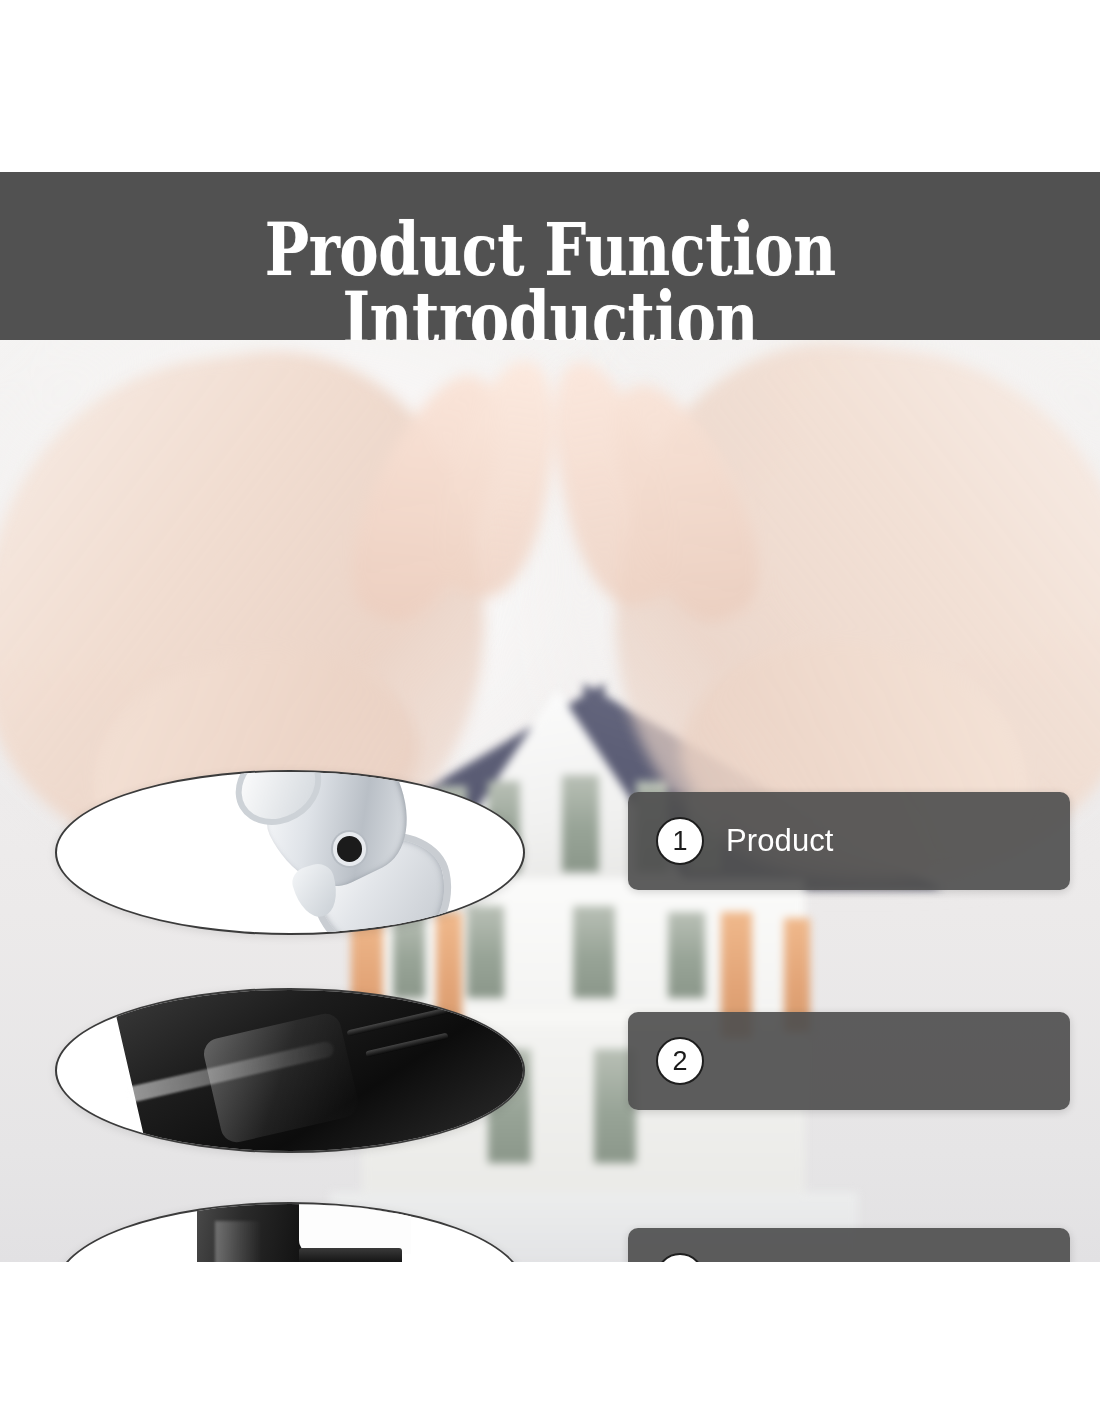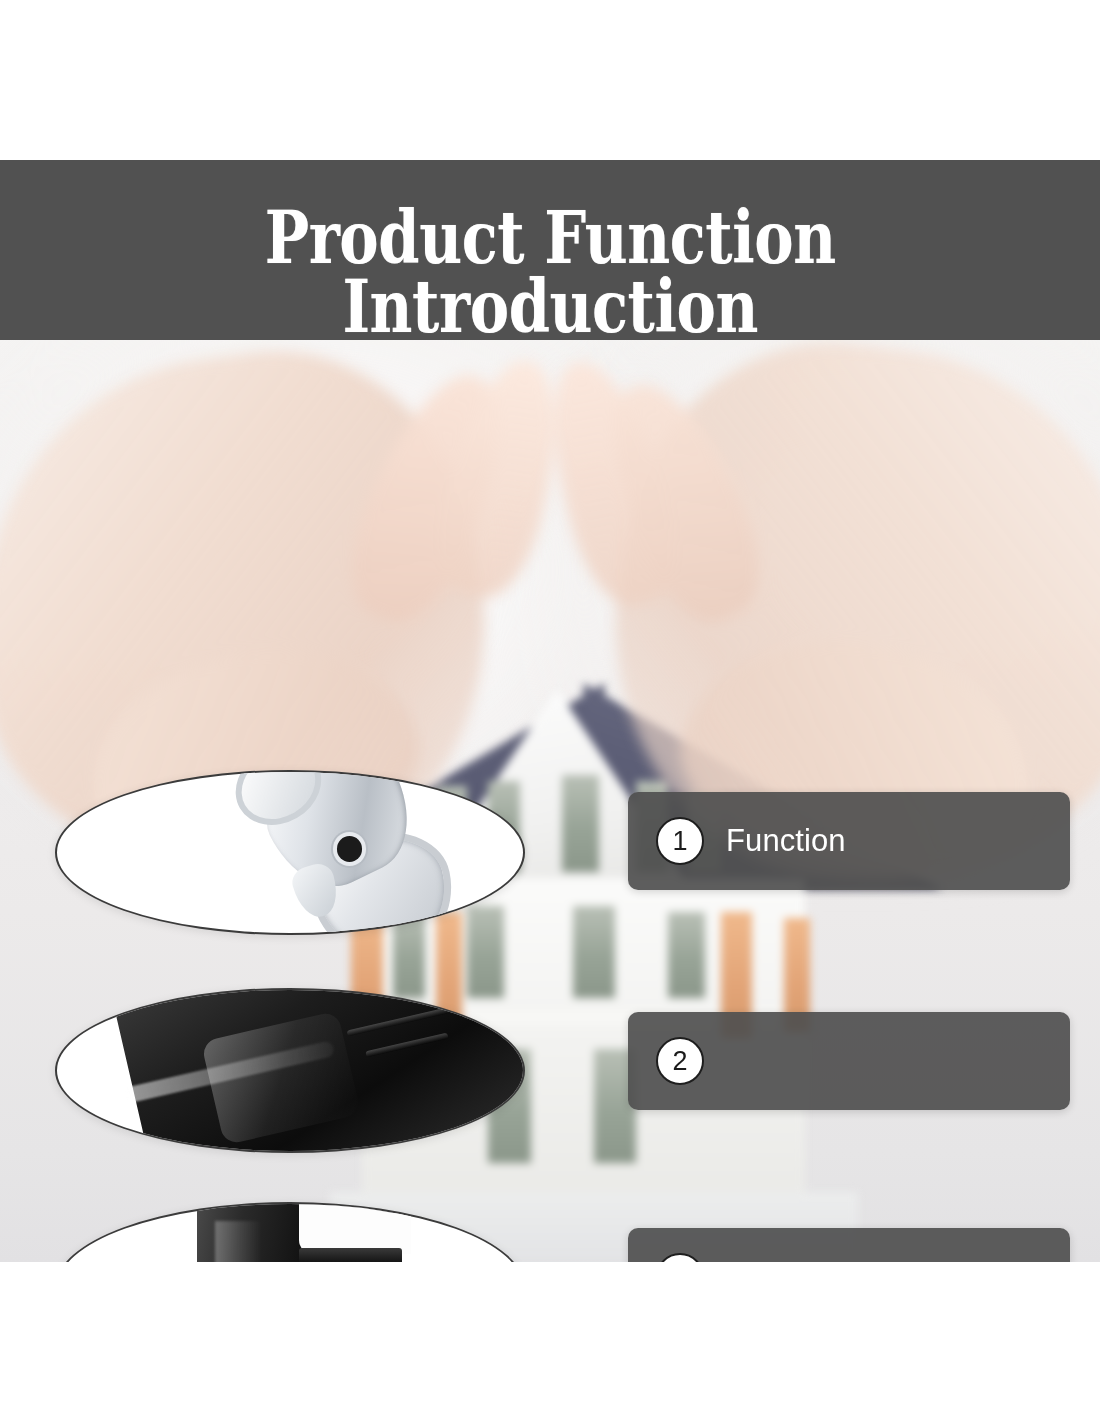--- a/index.html
+++ b/index.html
@@ -23,21 +23,21 @@
   .top-gutter {
     position:absolute;
     left:0; top:0;
     width:1100px; height:160px;
     background:#ffffff;
   }
 
   
   .header-band {
     position:absolute;
-    left:0; top:160px;
+    left:0; top:172px;
     width:1100px; height:224px;
     background:#515151;
     display:flex;
     align-items:center;
     justify-content:center;
   }
   .header-title {
     color:#ffffff;
     font-family:"DejaVu Serif", serif;
     font-weight:700;
@@ -429,21 +429,21 @@
       <div class="oval-inner">
         <div class="cap-shape"></div>
         <div class="cap-notch"></div>
         <div class="cap-lip"></div>
         <div class="cap-sheen"></div>
       </div>
     </div>
 
     <div class="feature f1">
       <div class="badge">1</div>
-      <div class="feature-label">Function</div>
+      <div class="feature-label">Product</div>
     </div>
 
     <div class="feature f2">
       <div class="badge">2</div>
     </div>
 
     <div class="feature f3">
       <div class="badge">3</div>
       <div class="feature-label">Press type nozzle</div>
     </div>

